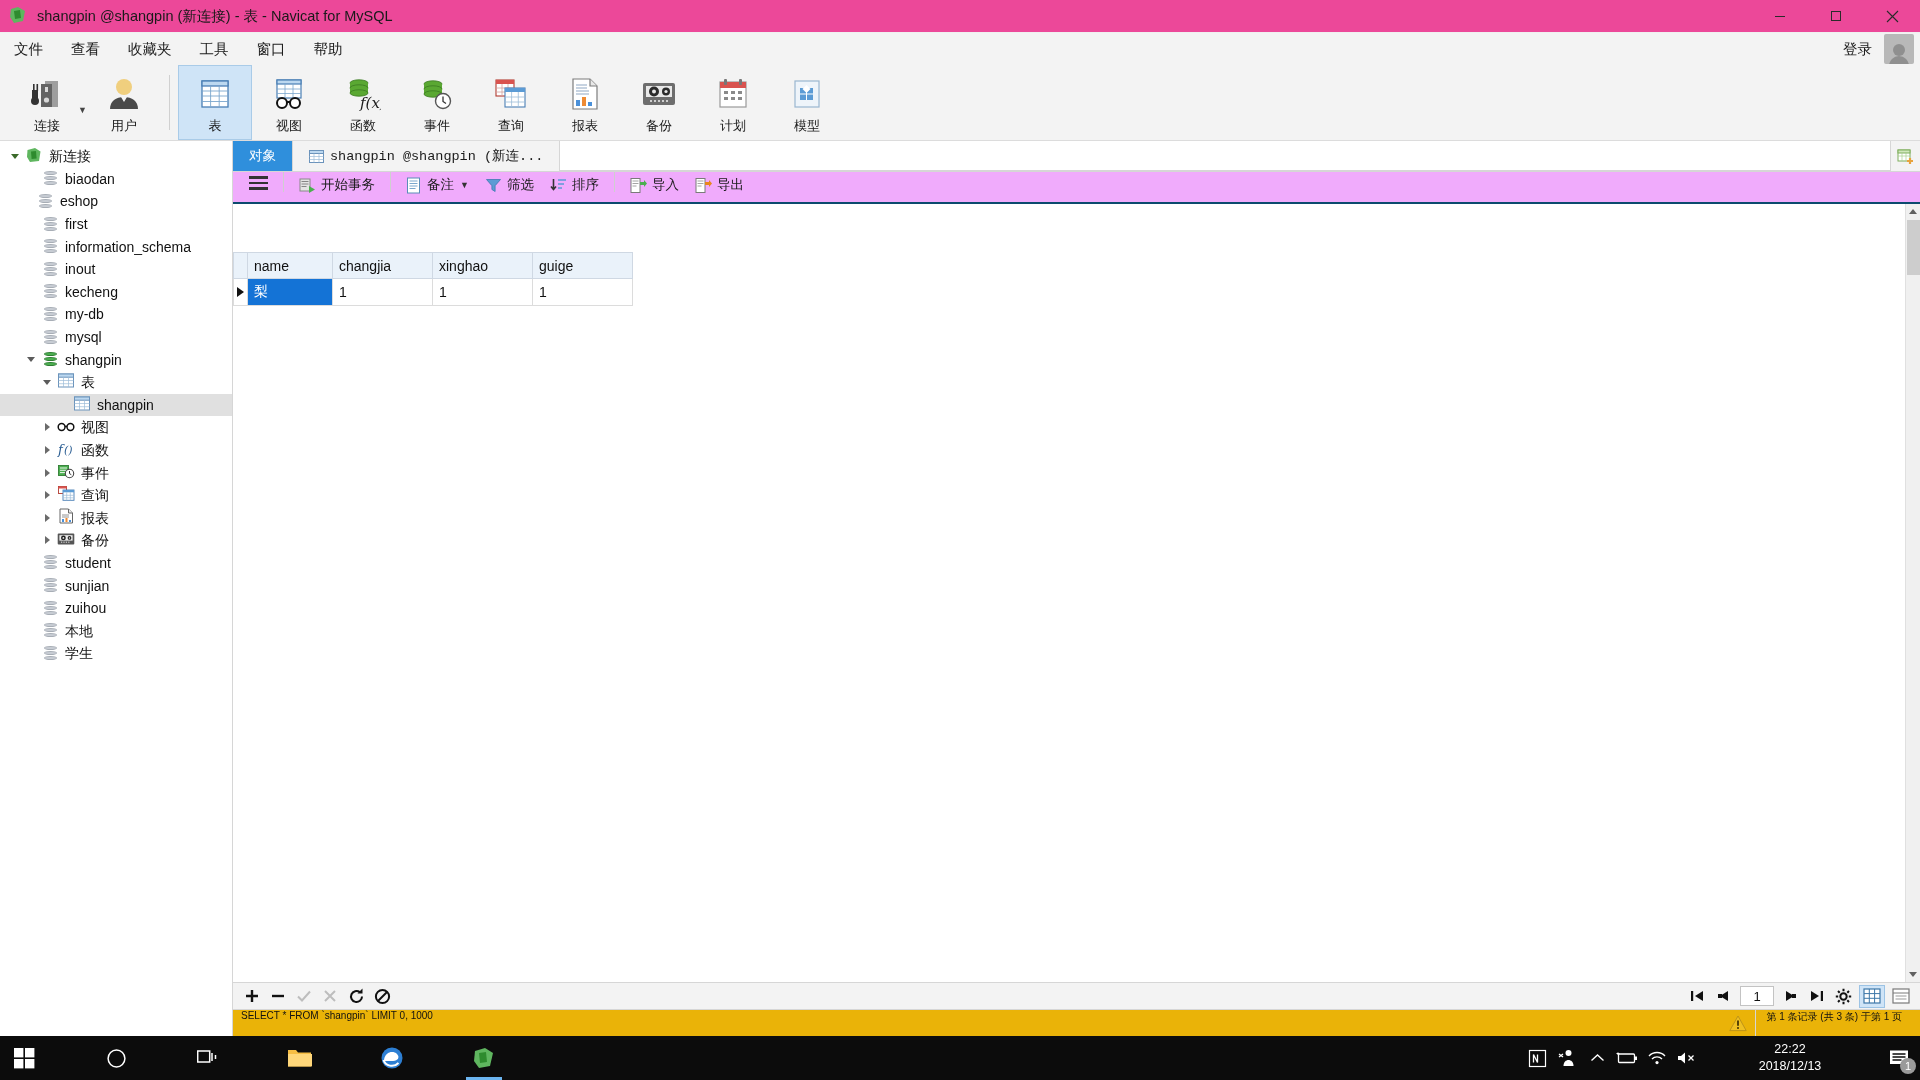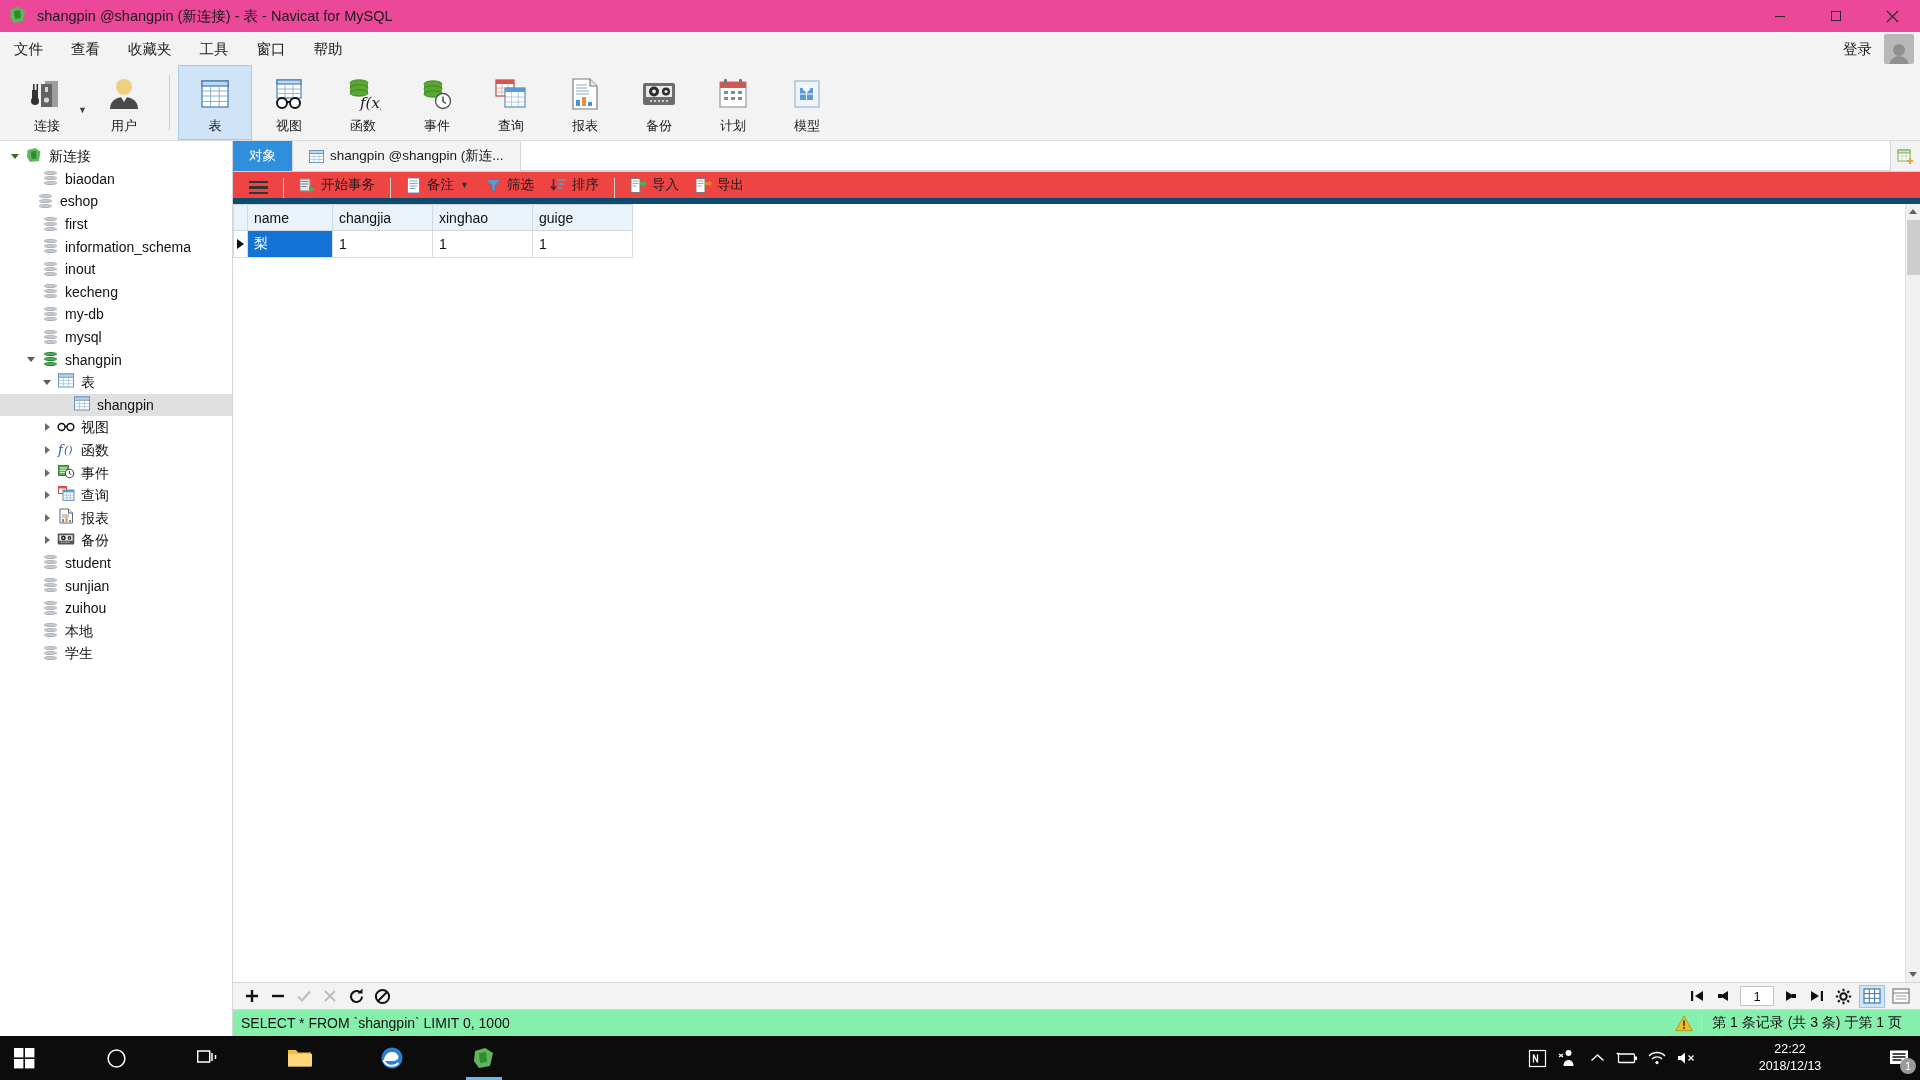--- a/index.html
+++ b/index.html
@@ -92,43 +92,43 @@
 
   
   .rightpane { flex: 1 1 auto; display: flex; flex-direction: column; min-width: 0; background: #fff; }
 
   .tabbar {
     height: 31px; flex: 0 0 31px; background: #f3f3f3; display: flex; align-items: stretch;
     border-bottom: 1px solid #d6d6d6;
   }
   .tab {
     display: flex; align-items: center; padding: 0 16px; font-size: 13.5px; color: #1a1a1a;
-    border-right: 1px solid #d6d6d6; white-space: nowrap; cursor: default;
+    border-right: 1px solid #d6d6d6; white-space: nowrap; cursor: default; font-family: Liberation Mono, monospace;
   }
   .tab.active { background: #2f8fdc; color: #ffffff; }
   .tab .tabic { margin-right: 6px; display: flex; }
   .tabfill { flex: 1 1 auto; background: #ffffff; border-bottom: 1px solid #d6d6d6;}
   .tab-right {
     width: 30px; flex: 0 0 30px; display: flex; align-items: center; justify-content: center;
     background: #f3f3f3; border-left: 1px solid #d6d6d6;
   }
 
   .gridtoolbar {
-    height: 32px; flex: 0 0 32px; background: #ef4444; display: flex; align-items: flex-end;
-    border-bottom: 6px solid #0c4a6e; padding-left: 8px;
+    height: 32px; flex: 0 0 32px; background: #f0abfc; display: flex; align-items: flex-start;
+    border-bottom: 2px solid #0c4a6e; padding-left: 8px;
   }
   .gt-btn { display: flex; align-items: center; padding: 3px 7px; font-size: 13.5px; color: #1a1a1a; cursor: default; border: 1px solid transparent;}
   .gt-btn .gic { margin-right: 5px; display: flex; align-items: center; }
   .gt-sep { width: 1px; height: 20px; background: #cfcfcf; margin: 0 7px; }
   .hamburger { display: flex; flex-direction: column; justify-content: center; gap: 3px; width: 19px; }
   .hamburger b { display: block; height: 2.5px; background: #333; }
 
   
   .gridwrap { flex: 1 1 auto; display: flex; min-height: 0; }
-  .gridarea { flex: 1 1 auto; overflow: hidden; background: #fff; position: relative; }
+  .gridarea { flex: 1 1 auto; overflow: hidden; background: #fff; position: relative; margin-top: 48px; }
   table.datagrid { border-collapse: collapse; font-size: 14px; table-layout: fixed; }
   table.datagrid th {
     background: #eaf2fa; border: 1px solid #cfd8e3; font-weight: normal; text-align: left;
     padding: 3px 6px; height: 26px; color: #111; font-size: 14px;
   }
   table.datagrid td {
     border: 1px solid #dcdcdc; padding: 3px 6px; height: 27px; color: #111; background: #fff;
   }
   table.datagrid tr.selected td.first { background: #1473d6; color: #ffffff; }
   th.rowhdr, td.rowhdr { width: 14px; padding: 0; background: #f0f0f0; border: 1px solid #dcdcdc; position: relative;}
@@ -158,22 +158,22 @@
   .gf-right { margin-left: auto; display: flex; align-items: center; padding-right: 6px; }
   .pagebox {
     min-width: 34px; height: 20px; background: #ffffff; border: 1px solid #c3c3c3;
     display:flex; align-items:center; justify-content:center; font-size: 13px; margin: 0 4px; color:#111;
   }
   .viewtog { width: 26px; height: 23px; display:flex; align-items:center; justify-content:center; margin-left: 3px; border:1px solid transparent;}
   .viewtog.on { background: #cfe4f7; border-color: #9cc3e5; }
 
   
   .statusbar {
-    height: 27px; flex: 0 0 27px; background: #86efac; display: flex; align-items: center;
-    border-top: 1px solid #d6d6d6; font-size: 14px; color: #111;
+    height: 27px; flex: 0 0 27px; background: #eab308; display: flex; 
+    border-top: 1px solid #d6d6d6; font-size: 10px; color: #111;
   }
   .sb-sql { padding-left: 8px; white-space: nowrap; }
   .sb-spacer { flex: 1 1 auto; }
   .sb-warn { width: 34px; display: flex; align-items: center; justify-content: center; }
   .sb-rec { padding: 0 18px 0 10px; border-left: 1px solid #d6d6d6; white-space: nowrap; }
 
   
   .taskbar {
     height: 44px; flex: 0 0 44px; background: #0c0c0c; display: flex; align-items: center;
     color: #fff;

